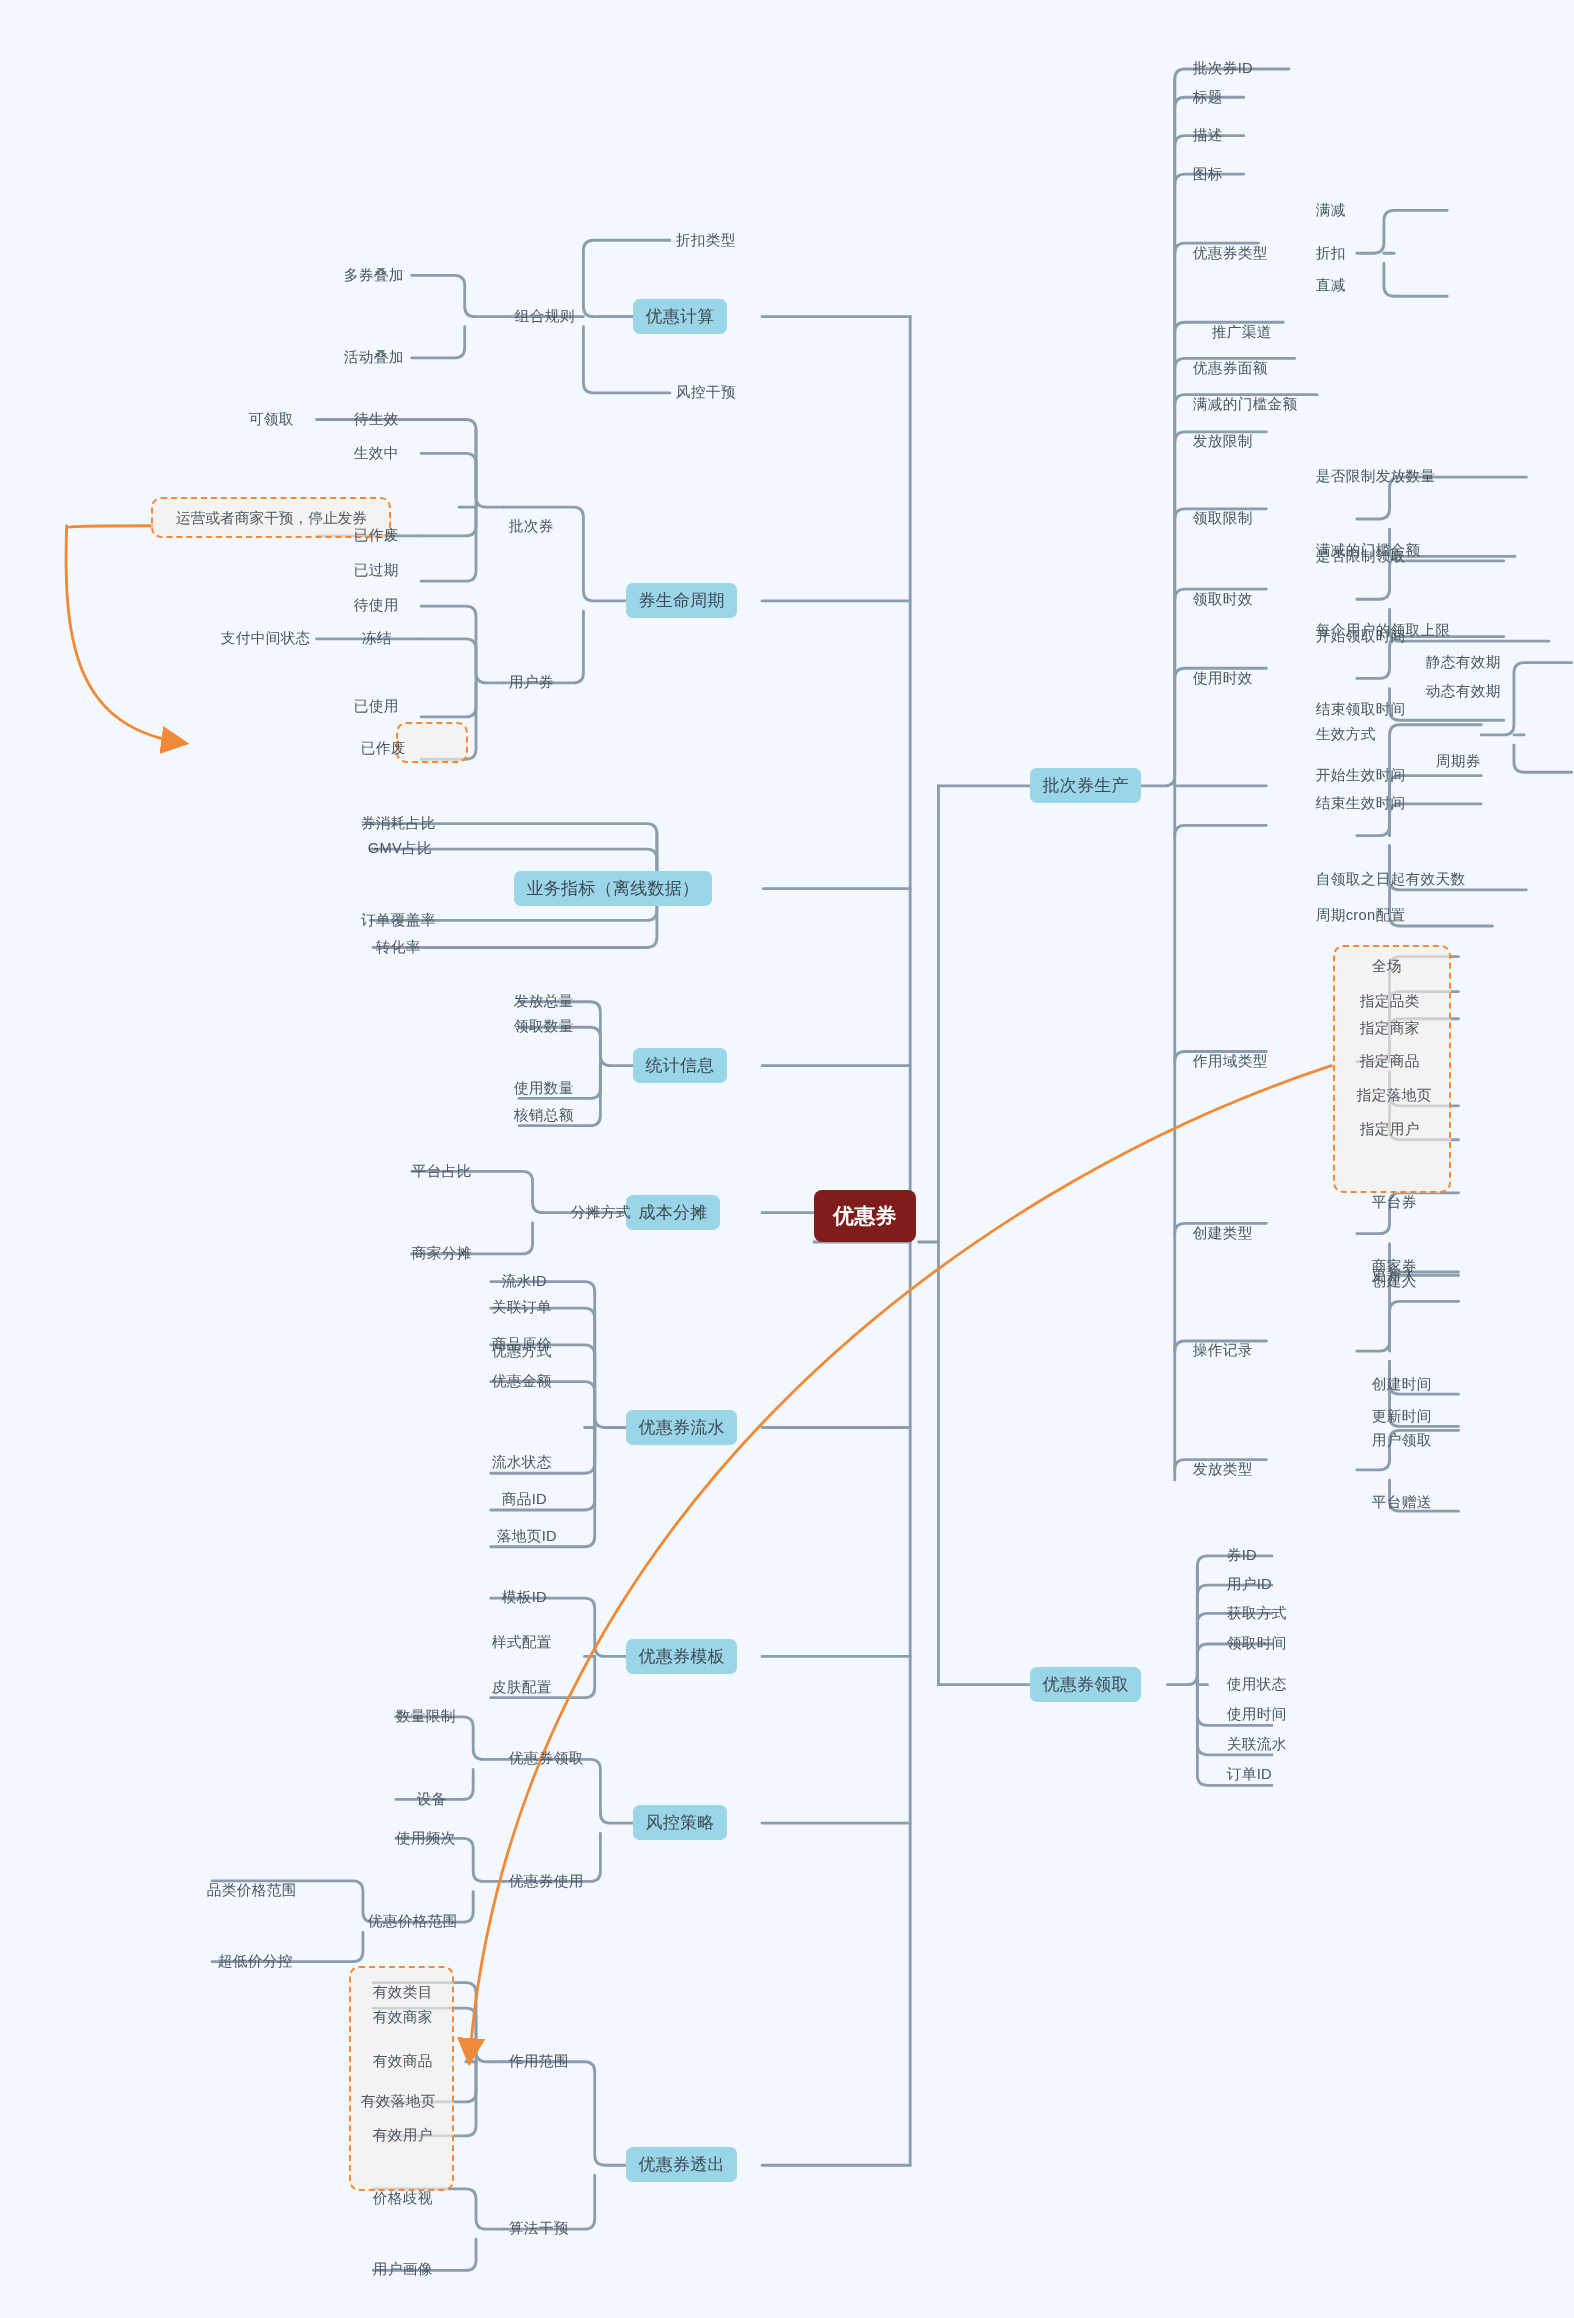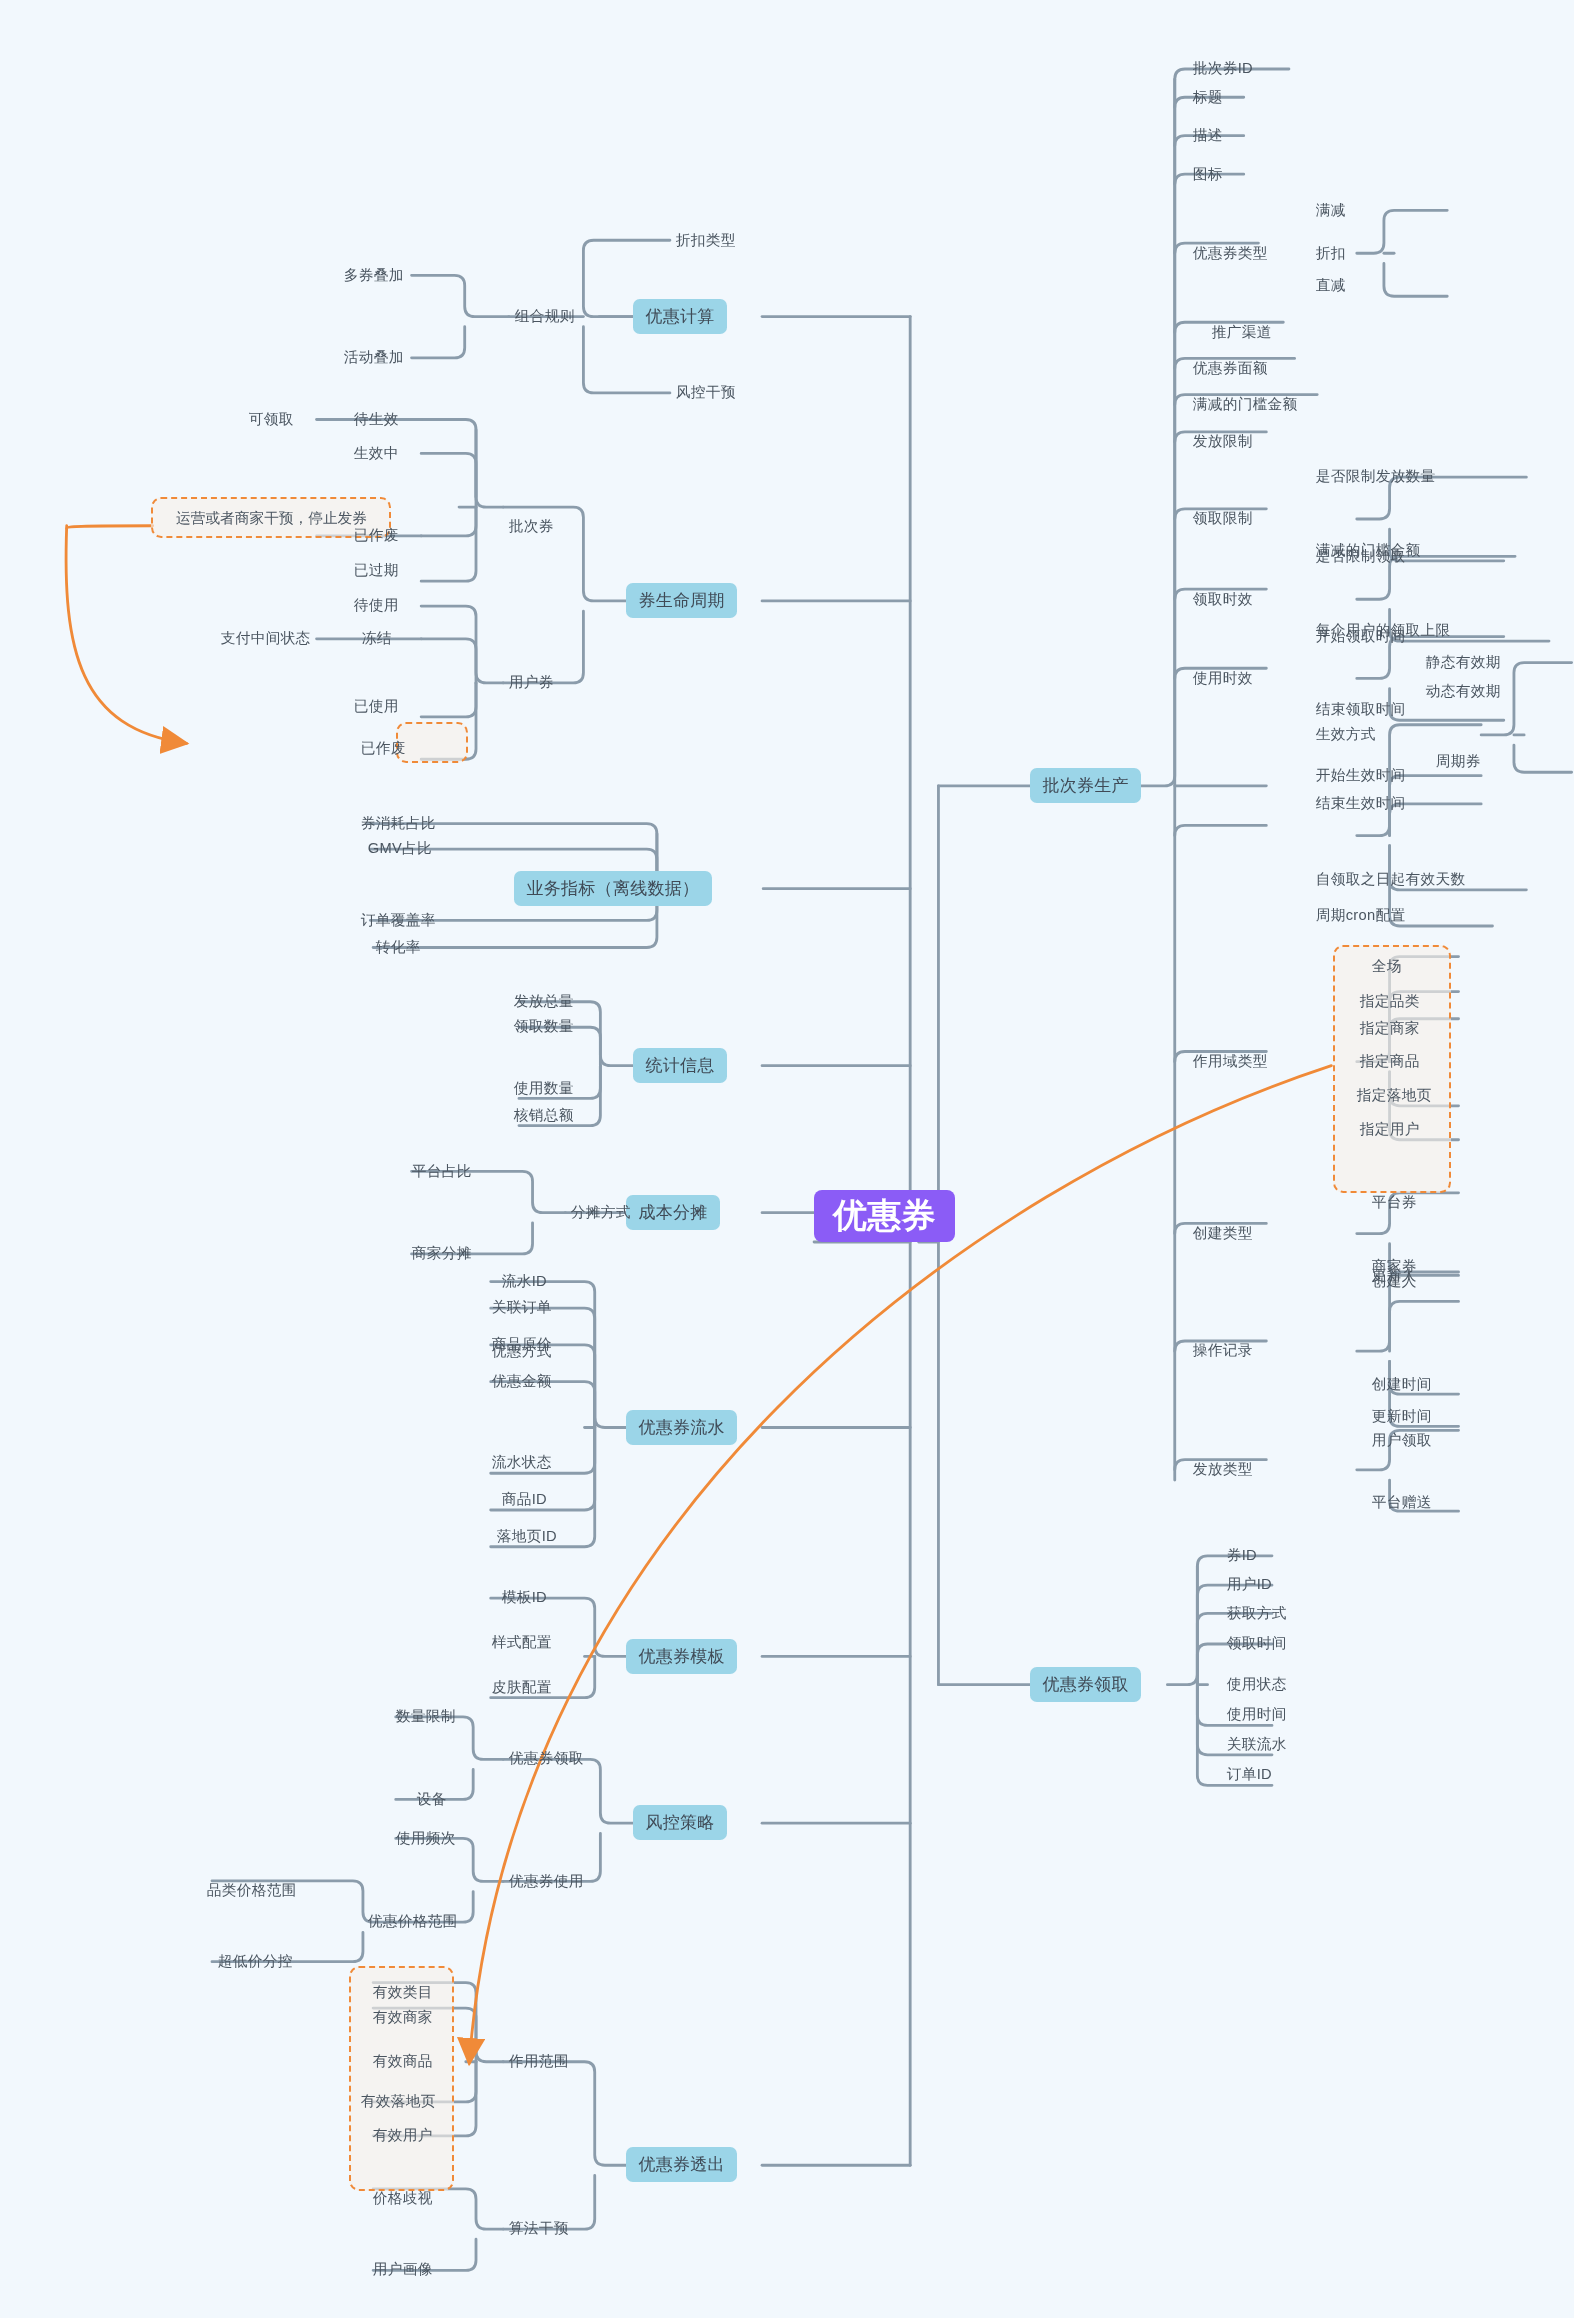--- a/index.html
+++ b/index.html
@@ -21,24 +21,24 @@
     box-sizing:border-box;
     display:flex;
     align-items:center;
     justify-content:center;
     white-space:nowrap;
     color:#3f4a56;
     letter-spacing:0.3px;
   }
   
   .root{
-    background:#8b5cf6;
+    background:#7f1d1d;
     color:#ffffff;
     border-radius:8px;
-    font-size:34px;
+    font-size:21px;
     font-weight:bold;
     padding:0 19px;
     height:52px;
   }
   
   .l1{
     background:#9bd5e8;
     border-radius:6.8px;
     font-size:17px;
     height:35px;

